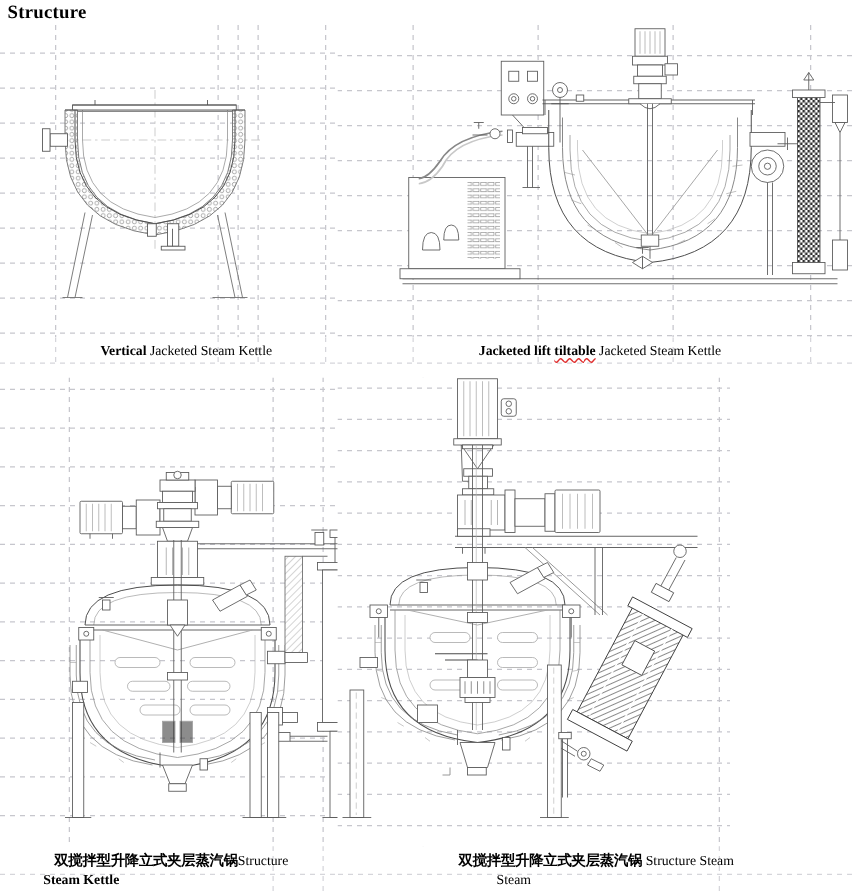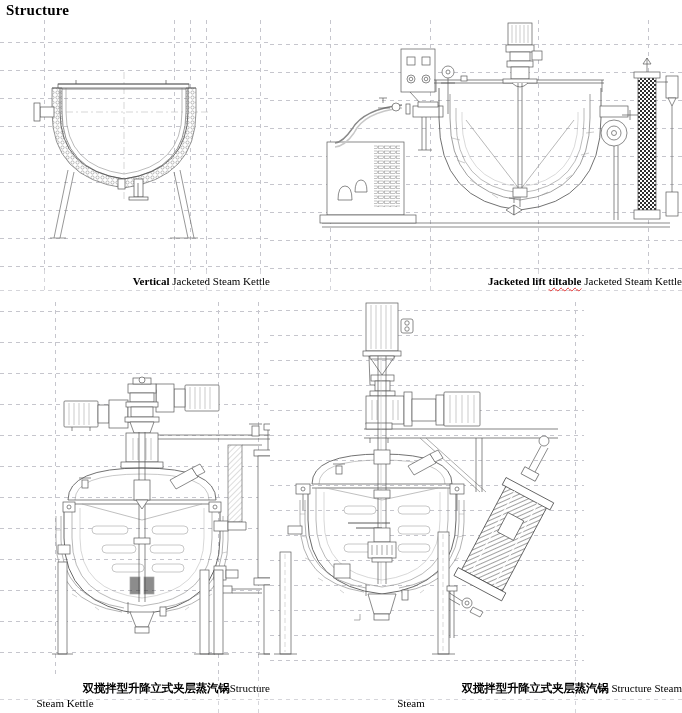--- a/index.html
+++ b/index.html
@@ -61,21 +61,21 @@
   
   .caption{
     position:relative;
     font-size:11px;
     line-height:15px;
     color:#000;
     background:#fff;
     padding:4px 0 3px 0;
   }
   .caption-inner{position:relative;z-index:2;}
-  .cap-left{padding-left:28px;text-align:right;}
+  .cap-left{padding-left:28px;text-align:center;}
   .cap-center{text-align:center;}
   .b{font-weight:bold;}
   .cn{
     font-family:"DejaVu Sans","Liberation Sans",sans-serif;
     font-weight:bold;
     font-size:11.5px;
     letter-spacing:-.2px;
   }
   .misspelled{
     font-weight:bold;
@@ -730,21 +730,21 @@
         <div class="panel-grid">
           <div class="gline h" style="top:22px"></div>
 
           <div class="gline v" style="left:218px"></div>
           <div class="gline v" style="left:258px"></div>
           <div class="gline v" style="left:338px"></div>
         </div>
         <div class="caption-inner cap-left" style="padding-left:4px;">
           <span class="cn">双搅拌型升降立式夹层蒸汽锅</span><span>Structure</span>
         </div>
-        <div class="caption-inner cap-center" style="padding-right:140px;">
+        <div class="caption-inner cap-center" style="padding-right:140px;font-weight:bold;">
           <span>Steam Kettle</span>
         </div>
       </div>
     </td>
     <td class="col-d">
       <div class="caption">
         <div class="panel-grid">
           <div class="gline h" style="top:22px"></div>
 
           <div class="gline v" style="left:305px"></div>

